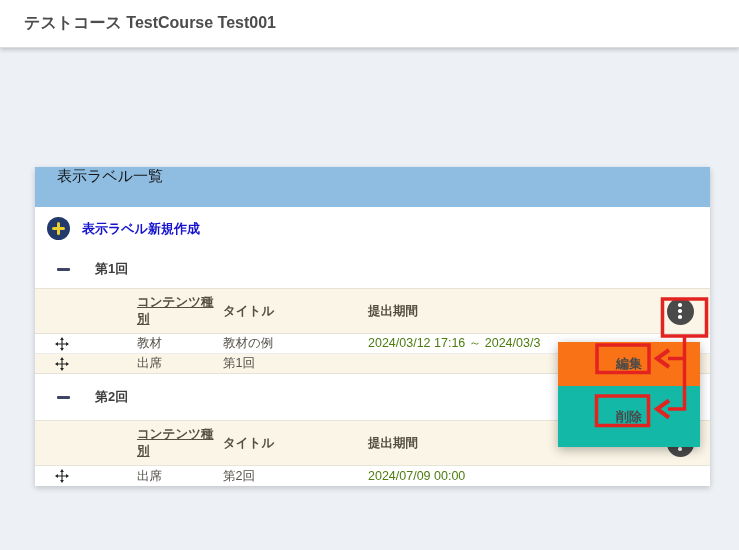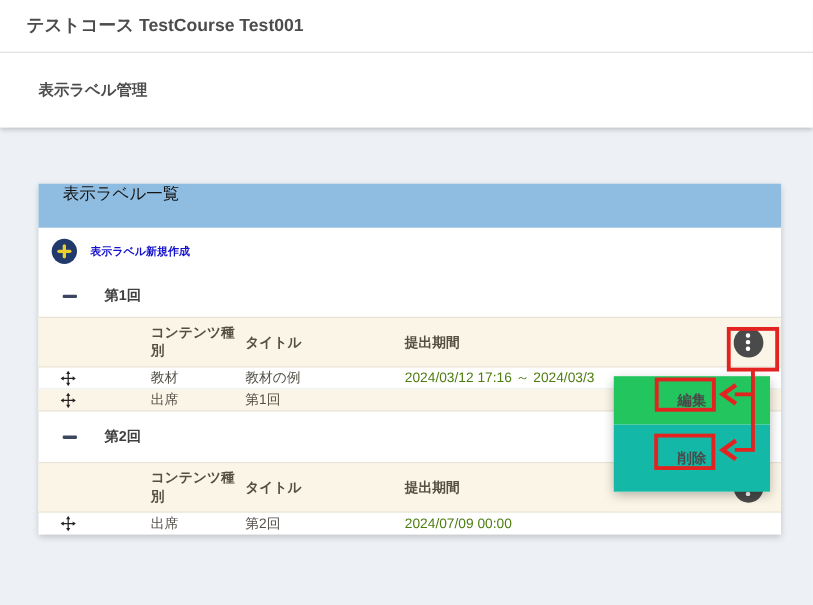--- a/index.html
+++ b/index.html
@@ -42,21 +42,21 @@
   .plus-circle {
     width:23px; height:23px; border-radius:50%; background:#213a6b;
     position:relative; flex:0 0 auto; cursor:pointer;
   }
   .plus-circle::before, .plus-circle::after {
     content:""; position:absolute; background:#eccf2b; border-radius:2px;
   }
   .plus-circle::before { left:5px; top:10px; width:13px; height:3px; }
   .plus-circle::after  { left:10px; top:5px; width:3px; height:13px; }
   .create-link {
-    margin-left:12px; font-size:10px; font-weight:bold; color:#1512cd;
+    margin-left:12px; font-size:13px; font-weight:bold; color:#1512cd;
     text-decoration:none; cursor:pointer;
   }
 
   .section-row {
     display:flex; align-items:center; padding-left:22px;
   }
   .section-row.s1 { height:38px; }
   .section-row.s2 { height:46px; }
   .minus-toggle {
     width:13px; height:3px; background:#3c4660; border-radius:1px; cursor:pointer;
@@ -66,21 +66,21 @@
   .grid-row {
     display:grid;
     grid-template-columns:102px 86px 145px 1fr 60px;
     align-items:center;
   }
   .thead {
     height:46px; background:#faf5e6;
     border-top:1px solid #e7e3d6; border-bottom:1px solid #e7e3d6;
     font-size:12.5px; font-weight:bold; color:#554f42;
   }
-  .thead .col-type { line-height:1.35; }
+  .thead .col-type { line-height:1.35;text-decoration:underline; }
   .trow {
     height:20px; font-size:12.5px; color:#55514a;
     border-bottom:1px solid #ececec;
   }
   .trow.cream { background:#faf5e6; border-bottom:1px solid #e7e3d6; }
   .cell-period { color:#4d7c0f; white-space:nowrap; overflow:hidden; }
   .cell-actions { display:flex; justify-content:center; }
   .handle-cell { padding-left:20px; }
   .move-icon { width:14px; height:14px; display:block; cursor:move; }
 
@@ -93,38 +93,35 @@
 
   
   .ctx-menu {
     position:absolute; left:558px; top:342px; width:142px; z-index:5;
     box-shadow:0 3px 10px rgba(0,0,0,.30);
   }
   .ctx-item {
     display:flex; align-items:center; justify-content:center;
     font-size:13px; font-weight:bold; color:#4a4a4a; cursor:pointer;
   }
-  .ctx-item.edit { height:44px; background:#22c55e; }
+  .ctx-item.edit { height:44px; background:#f97316; }
   .ctx-item.delete { height:61px; background:#14b8a6; }
 
   
   .annot {
     position:absolute; left:0; top:0; width:739px; height:550px;
     z-index:10; pointer-events:none;
   }
 </style>
 </head>
 <body>
 
 <div class="top-card">
   <div class="course-row">
     <span class="t">テストコース TestCourse Test001</span>
-  </div>
-  <div class="page-row">
-    <span class="t">表示ラベル管理</span>
   </div>
 </div>
 
 <div class="panel">
   <div class="panel-header">
     <span>表示ラベル一覧</span>
   </div>
 
   <div class="create-row">
     <span class="plus-circle"></span>

